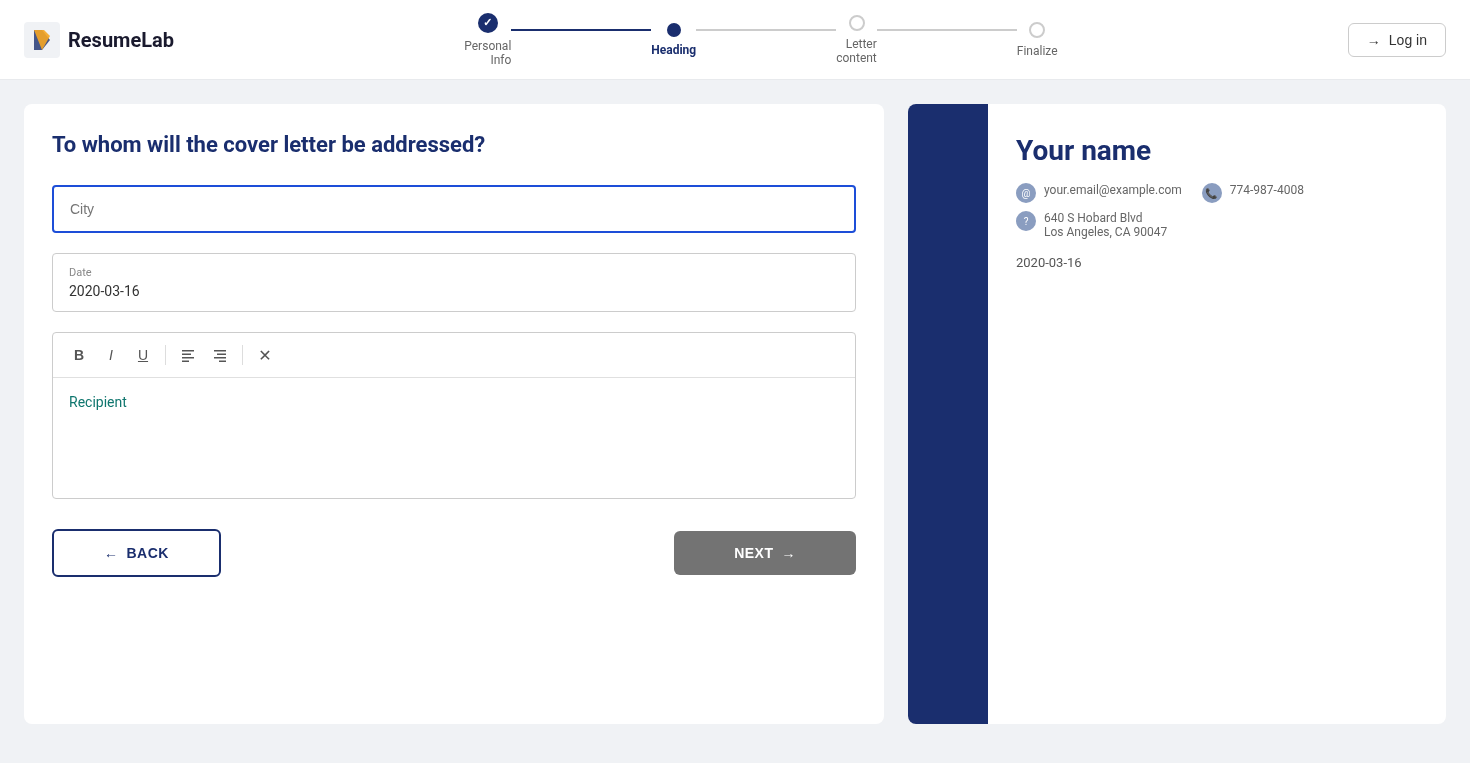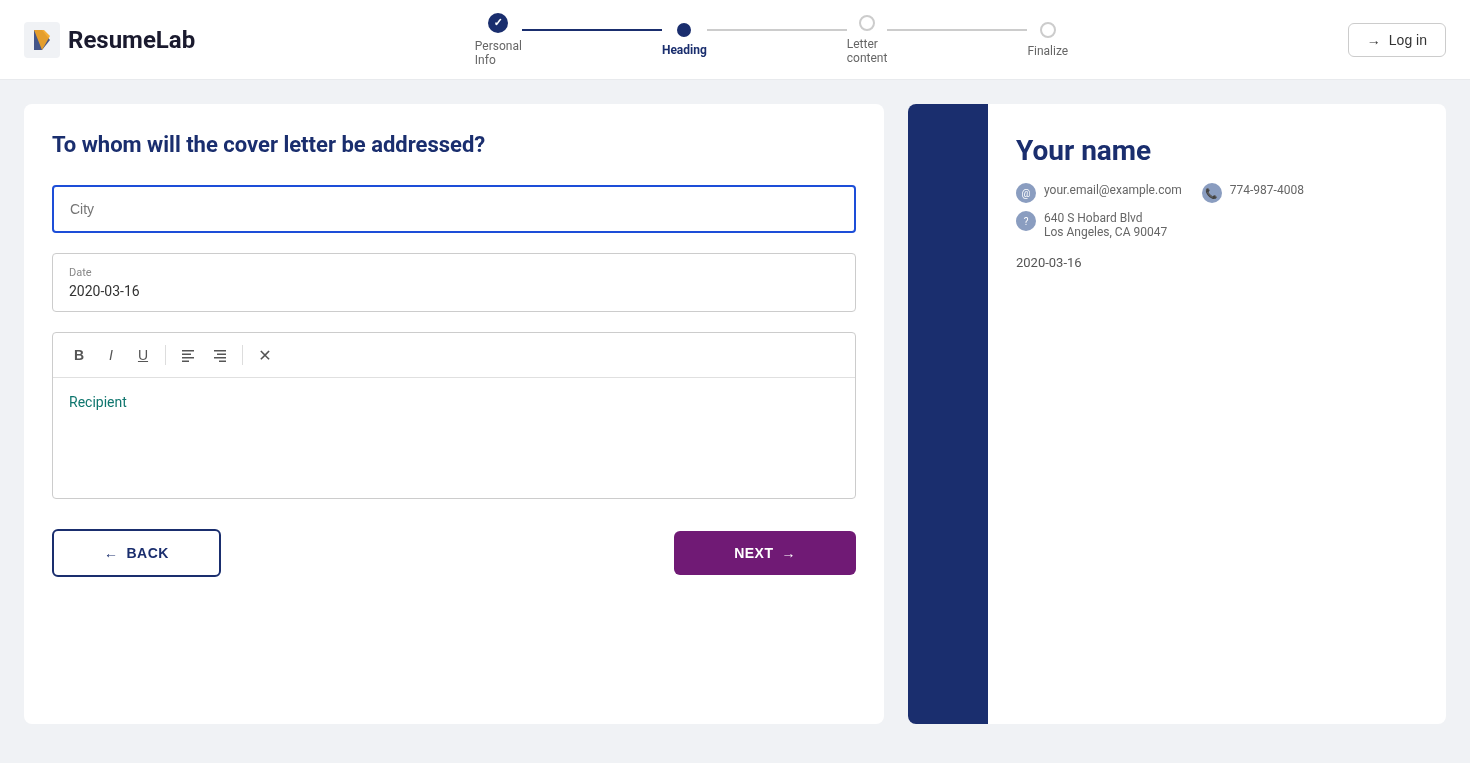--- a/index.html
+++ b/index.html
@@ -17,21 +17,21 @@
       align-items: center;
       justify-content: space-between;
       padding: 0 24px;
       height: 80px;
       border-bottom: 1px solid #e8eaed;
     }
     .logo {
       display: flex;
       align-items: center;
       gap: 8px;
-      font-size: 24px;
+      font-size: 20px;
       font-weight: 700;
       color: #1a1a2e;
     }
     .logo-icon {
       width: 36px;
       height: 36px;
     }
 
     
     .stepper {
@@ -68,21 +68,21 @@
     }
     .step-circle.inactive {
       background: #fff;
       border: 2px solid #ccc;
       width: 16px;
       height: 16px;
     }
     .step-label {
       font-size: 12px;
       margin-top: 6px;
-      text-align: left;
+      text-align: right;
       color: #666;
     }
     .step-label.active-label {
       font-weight: 700;
       color: #1a2e6e;
     }
     .step-line {
       width: 140px;
       height: 2px;
       background: #ccc;
@@ -214,21 +214,21 @@
       border-radius: 6px;
       font-size: 14px;
       font-weight: 600;
       cursor: pointer;
       display: flex;
       align-items: center;
       gap: 8px;
       letter-spacing: 0.5px;
     }
     .next-btn {
-      background: #701a75;
+      background: #737373;
       border: none;
       color: #fff;
       padding: 14px 60px;
       border-radius: 6px;
       font-size: 14px;
       font-weight: 600;
       cursor: pointer;
       display: flex;
       align-items: center;
       gap: 8px;

